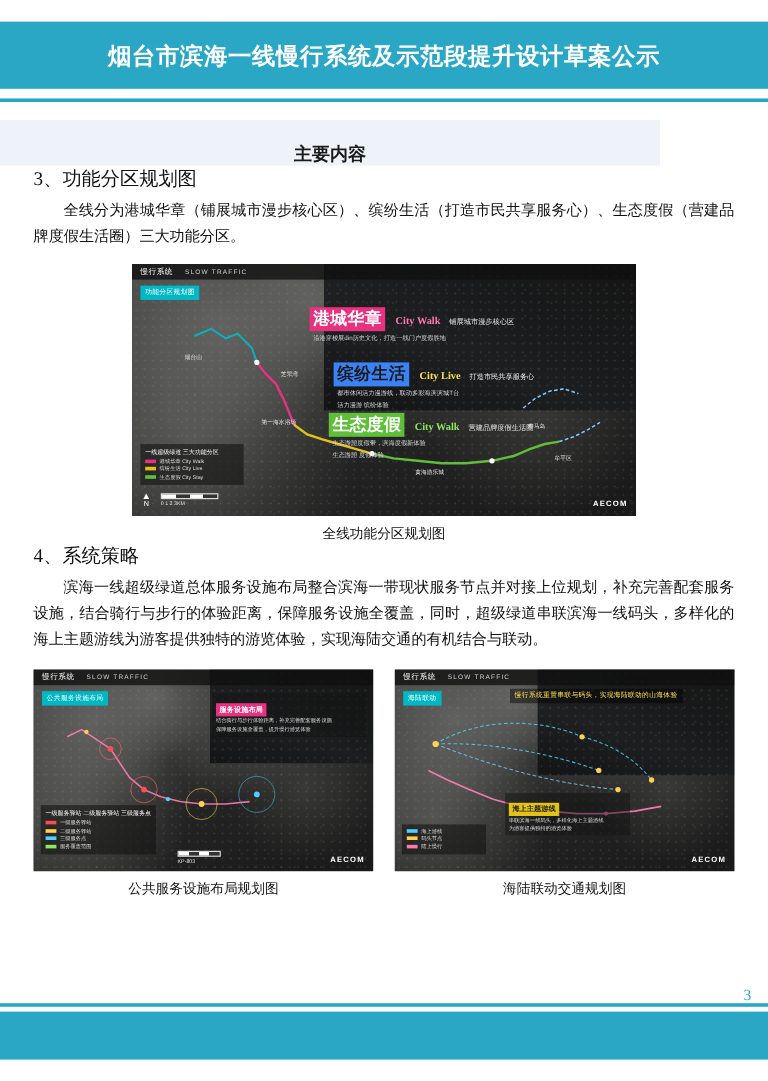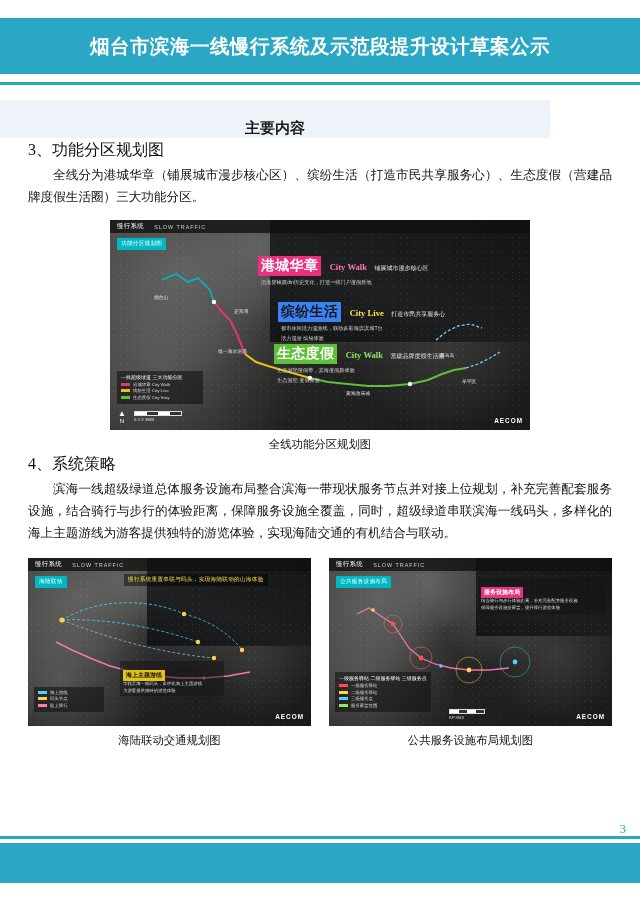--- a/index.html
+++ b/index.html
@@ -472,75 +472,20 @@
       </div>
       <div class="figure-caption">全线功能分区规划图</div>
     </div>
 
     <div class="block">
       <div class="heading">4、系统策略</div>
       <div class="para">滨海一线超级绿道总体服务设施布局整合滨海一带现状服务节点并对接上位规划，补充完善配套服务设施，结合骑行与步行的体验距离，保障服务设施全覆盖，同时，超级绿道串联滨海一线码头，多样化的海上主题游线为游客提供独特的游览体验，实现海陆交通的有机结合与联动。</div>
     </div>
 
     <div class="figure-row">
-
-      <div class="figure-half">
-        <div class="map map-small">
-          <div class="sat"></div>
-          <div class="sea" style="width:58%;height:52%;"></div>
-          <div class="land-speckle"></div>
-
-          <div class="map-topbar">
-            <span class="brand">慢行系统</span>
-            <span class="brand-en">SLOW TRAFFIC</span>
-          </div>
-          <div class="map-tag">海陆联动</div>
-
-          <div class="banner-strip" style="left:96px; top:16px;">慢行系统重置串联与码头，实现海陆联动的山海体验</div>
-
-          <svg class="route" viewBox="0 0 283 168" preserveAspectRatio="none">
-            <path d="M34,62 C70,40 120,40 156,56" fill="none" stroke="#4dd2ff" stroke-width="0.9" stroke-dasharray="3 2" opacity="0.85"></path>
-            <path d="M34,62 C80,60 130,70 170,84" fill="none" stroke="#4dd2ff" stroke-width="0.9" stroke-dasharray="3 2" opacity="0.85"></path>
-            <path d="M34,62 C90,84 140,96 186,100" fill="none" stroke="#7fc9ff" stroke-width="0.9" stroke-dasharray="3 2" opacity="0.8"></path>
-            <path d="M156,56 C180,62 200,74 214,92" fill="none" stroke="#4dd2ff" stroke-width="0.9" stroke-dasharray="3 2" opacity="0.8"></path>
-            <polyline points="28,84 44,92 62,100 82,108 104,114 128,118 152,120 176,120 200,118 222,114" fill="none" stroke="#ff7ab3" stroke-width="1.4" opacity="0.95"></polyline>
-            <circle cx="34" cy="62" r="2.6" fill="#ffd24d"></circle>
-            <circle cx="156" cy="56" r="2.2" fill="#ffd24d"></circle>
-            <circle cx="170" cy="84" r="2.2" fill="#ffd24d"></circle>
-            <circle cx="186" cy="100" r="2.2" fill="#ffd24d"></circle>
-            <circle cx="214" cy="92" r="2.2" fill="#ffd24d"></circle>
-            <circle cx="104" cy="114" r="1.8" fill="#ff7ab3"></circle>
-            <circle cx="176" cy="120" r="1.8" fill="#ff7ab3"></circle>
-          </svg>
-
-          <div class="info-card" style="left:92px; bottom:30px; width:104px; background:rgba(20,20,20,0.5);">
-            <span class="ic-title" style="background:#e2c217;color:#1a1a1a;">海上主题游线</span>
-            <div class="ic-row">串联滨海一线码头，多样化海上主题游线</div>
-            <div class="ic-row">为游客提供独特的游览体验</div>
-          </div>
-
-          <div class="legend-box" style="left:6px; bottom:14px; width:70px;">
-            <div class="legend-row">
-              <span class="legend-swatch" style="background:#4dd2ff"></span>
-              <span class="legend-label">海上游线</span>
-            </div>
-            <div class="legend-row">
-              <span class="legend-swatch" style="background:#ffd24d"></span>
-              <span class="legend-label">码头节点</span>
-            </div>
-            <div class="legend-row">
-              <span class="legend-swatch" style="background:#ff7ab3"></span>
-              <span class="legend-label">陆上慢行</span>
-            </div>
-          </div>
-
-          <div class="aecom">AECOM</div>
-        </div>
-        <div class="figure-caption">海陆联动交通规划图</div>
-      </div>
 
       <div class="figure-half">
         <div class="map map-small">
           <div class="sat"></div>
           <div class="sea" style="width:48%;height:46%;"></div>
           <div class="land-speckle"></div>
 
           <div class="map-topbar">
             <span class="brand">慢行系统</span>
             <span class="brand-en">SLOW TRAFFIC</span>
@@ -589,20 +534,75 @@
 
           <div class="scale-bar" style="left:120px; bottom:6px;">
             <div class="bar" style="width:34px;"></div>
             <span>KP-803</span>
           </div>
           <div class="aecom">AECOM</div>
         </div>
         <div class="figure-caption">公共服务设施布局规划图</div>
       </div>
 
+      <div class="figure-half">
+        <div class="map map-small">
+          <div class="sat"></div>
+          <div class="sea" style="width:58%;height:52%;"></div>
+          <div class="land-speckle"></div>
+
+          <div class="map-topbar">
+            <span class="brand">慢行系统</span>
+            <span class="brand-en">SLOW TRAFFIC</span>
+          </div>
+          <div class="map-tag">海陆联动</div>
+
+          <div class="banner-strip" style="left:96px; top:16px;">慢行系统重置串联与码头，实现海陆联动的山海体验</div>
+
+          <svg class="route" viewBox="0 0 283 168" preserveAspectRatio="none">
+            <path d="M34,62 C70,40 120,40 156,56" fill="none" stroke="#4dd2ff" stroke-width="0.9" stroke-dasharray="3 2" opacity="0.85"></path>
+            <path d="M34,62 C80,60 130,70 170,84" fill="none" stroke="#4dd2ff" stroke-width="0.9" stroke-dasharray="3 2" opacity="0.85"></path>
+            <path d="M34,62 C90,84 140,96 186,100" fill="none" stroke="#7fc9ff" stroke-width="0.9" stroke-dasharray="3 2" opacity="0.8"></path>
+            <path d="M156,56 C180,62 200,74 214,92" fill="none" stroke="#4dd2ff" stroke-width="0.9" stroke-dasharray="3 2" opacity="0.8"></path>
+            <polyline points="28,84 44,92 62,100 82,108 104,114 128,118 152,120 176,120 200,118 222,114" fill="none" stroke="#ff7ab3" stroke-width="1.4" opacity="0.95"></polyline>
+            <circle cx="34" cy="62" r="2.6" fill="#ffd24d"></circle>
+            <circle cx="156" cy="56" r="2.2" fill="#ffd24d"></circle>
+            <circle cx="170" cy="84" r="2.2" fill="#ffd24d"></circle>
+            <circle cx="186" cy="100" r="2.2" fill="#ffd24d"></circle>
+            <circle cx="214" cy="92" r="2.2" fill="#ffd24d"></circle>
+            <circle cx="104" cy="114" r="1.8" fill="#ff7ab3"></circle>
+            <circle cx="176" cy="120" r="1.8" fill="#ff7ab3"></circle>
+          </svg>
+
+          <div class="info-card" style="left:92px; bottom:30px; width:104px; background:rgba(20,20,20,0.5);">
+            <span class="ic-title" style="background:#e2c217;color:#1a1a1a;">海上主题游线</span>
+            <div class="ic-row">串联滨海一线码头，多样化海上主题游线</div>
+            <div class="ic-row">为游客提供独特的游览体验</div>
+          </div>
+
+          <div class="legend-box" style="left:6px; bottom:14px; width:70px;">
+            <div class="legend-row">
+              <span class="legend-swatch" style="background:#4dd2ff"></span>
+              <span class="legend-label">海上游线</span>
+            </div>
+            <div class="legend-row">
+              <span class="legend-swatch" style="background:#ffd24d"></span>
+              <span class="legend-label">码头节点</span>
+            </div>
+            <div class="legend-row">
+              <span class="legend-swatch" style="background:#ff7ab3"></span>
+              <span class="legend-label">陆上慢行</span>
+            </div>
+          </div>
+
+          <div class="aecom">AECOM</div>
+        </div>
+        <div class="figure-caption">海陆联动交通规划图</div>
+      </div>
+
     </div>
   </div>
 
   <div class="page-number">3</div>
   <div class="footer-rule"></div>
   <div class="footer-band"></div>
 
 </div>
 
 </body></html>

